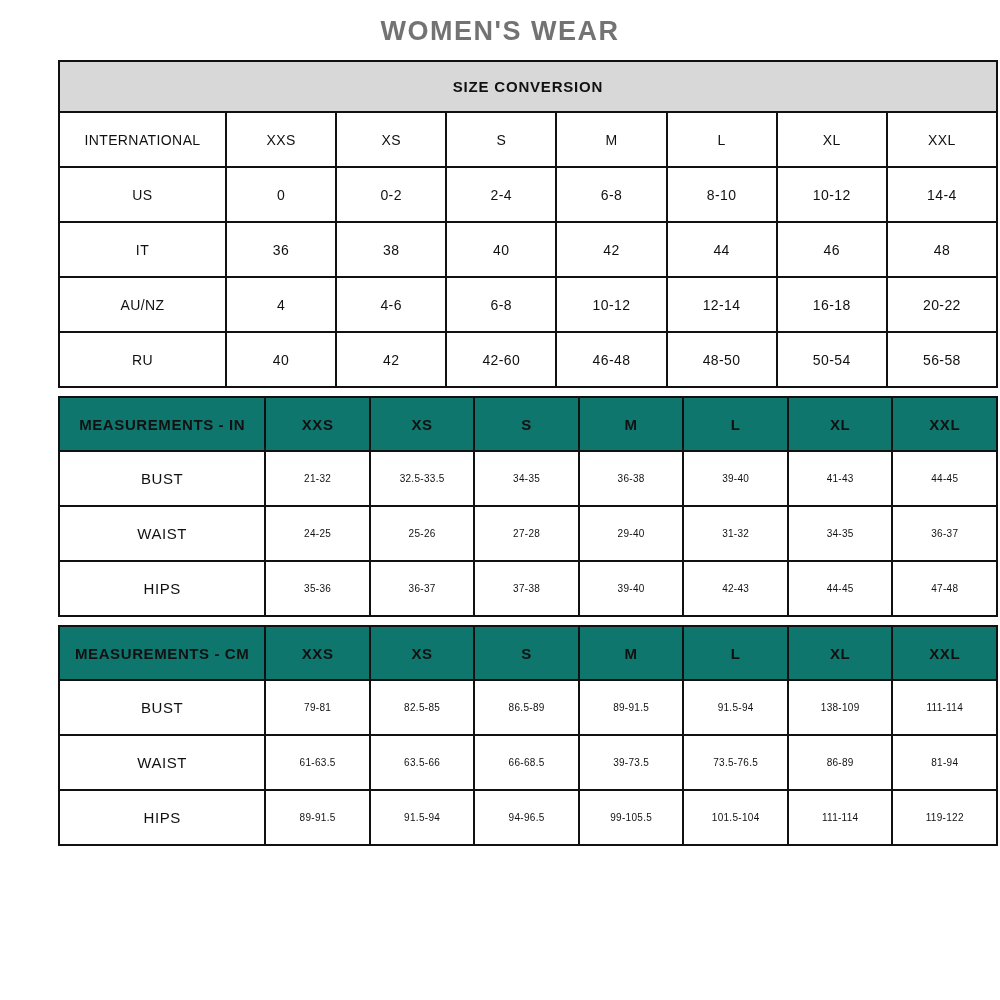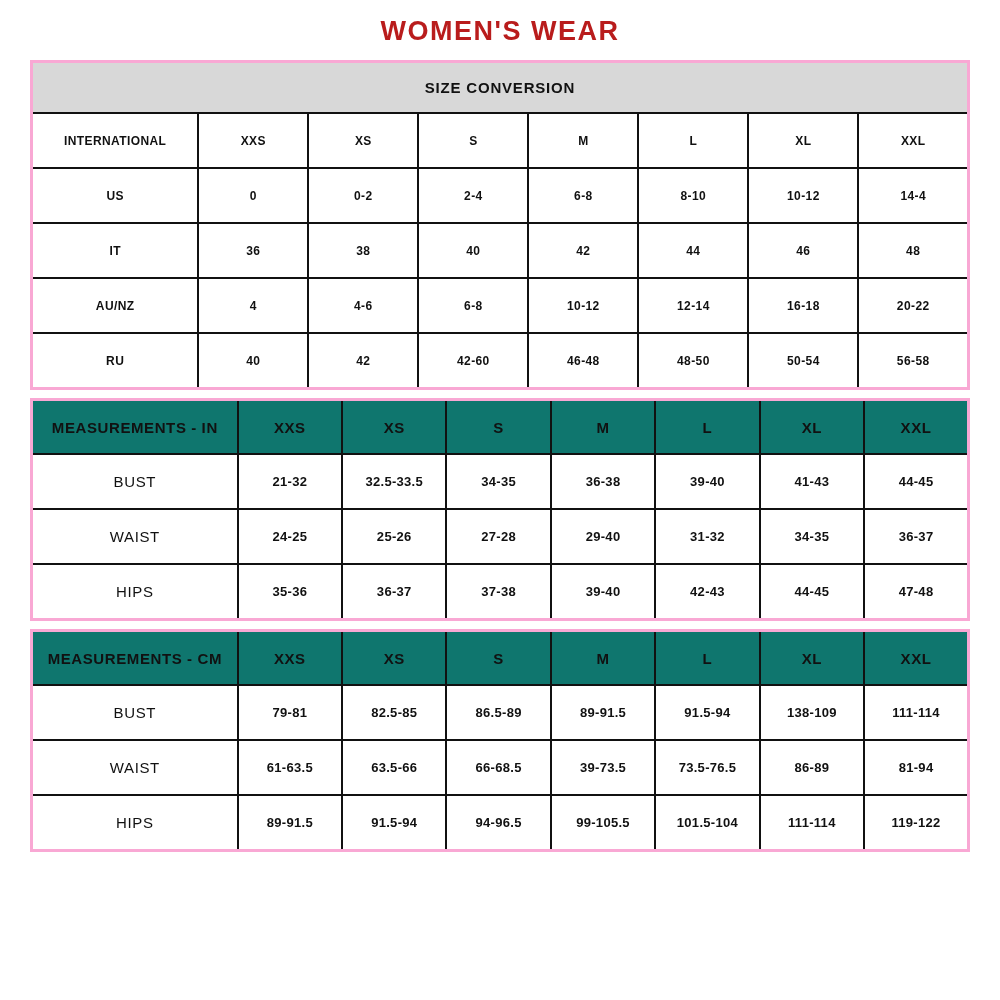--- a/index.html
+++ b/index.html
@@ -15,69 +15,70 @@
   .page {
     padding: 10px 30px 0 30px;
     box-sizing: border-box;
   }
   .page-title {
     text-align: center;
     font-size: 27px;
     font-weight: 700;
     letter-spacing: 1.5px;
     margin: 6px 0 13px 0;
-    color: #b91c1c;
+    color: #737373;
   }
   table {
     width: 100%;
     border-collapse: collapse;
     table-layout: fixed;
-    border: 3px solid #f9a8d4;
+    border: 1px solid #f9a8d4;
+    margin-left: 28px;
   }
   td {
     border: 2px solid #111111;
     text-align: center;
     vertical-align: middle;
     padding: 0 4px;
     overflow: hidden;
     white-space: nowrap;
   }
   
   .tbl-size .banner-cell {
     background: #d8d8d8;
     height: 49px;
     font-weight: 700;
     font-size: 15px;
     letter-spacing: 0.8px;
   }
   .tbl-size td.cell {
     height: 53px;
-    font-size: 12px;
-    font-weight: 700;
+    font-size: 14px;
+    font-weight: 400;
     letter-spacing: 0.4px;
   }
   
   .tbl-meas { margin-top: 8px; }
   .tbl-meas td.head {
     background: #0f766e;
     height: 52px;
     font-weight: 700;
     font-size: 15px;
     letter-spacing: 0.6px;
   }
   .tbl-meas td.label {
     height: 53px;
     font-size: 15px;
     font-weight: 400;
     letter-spacing: 0.6px;
   }
   .tbl-meas td.val {
     height: 53px;
-    font-size: 13px;
-    font-weight: 700;
+    font-size: 10px;
+    font-weight: 400;
     letter-spacing: 0.3px;
   }
 </style>
 </head>
 <body>
 
 <div class="page">
 
   <div class="page-title">WOMEN'S WEAR</div>
 

